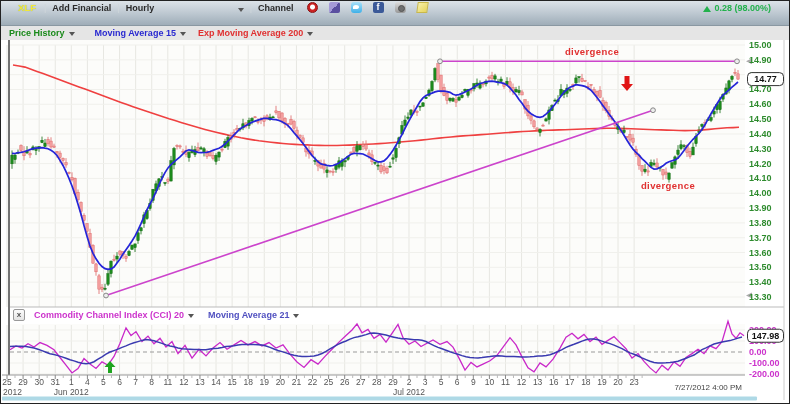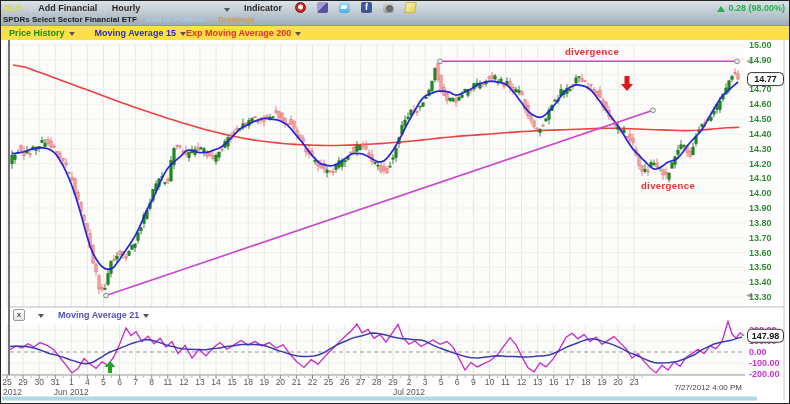--- a/index.html
+++ b/index.html
@@ -1,19 +1,19 @@
 <!DOCTYPE html>
 <html><head>
 <meta charset="utf-8">
 <style>
   *{box-sizing:border-box;margin:0;padding:0}
   html,body{width:790px;height:404px;overflow:hidden}
   body{font-family:"Liberation Sans",sans-serif;background:#fff;outline:1px solid #222;outline-offset:-1px;position:relative}
   
-  .toolbar{height:26px;background:linear-gradient(#dfe5ea,#bcc7d0 55%,#9fadb8);border-bottom:1px solid #8a98a2;padding:1px 1px 0}
+  .toolbar{height:26px;background:linear-gradient(#dfe5ea,#bcc7d0 55%,#9fadb8);border-bottom:1px solid #8a98a2;padding:1px 15px 0}
   .row1{height:13px;display:flex;align-items:center;font-size:9px;font-weight:bold;color:#2a2a2a;white-space:nowrap}
   .sym{color:#f3e73a;font-size:9.5px;margin:0 2px 0 3px;text-shadow:0 0 1px #7a6}
   .sep{color:#cfd6db;margin:0 6px;font-weight:normal}
   .tb-item{cursor:pointer}
   .tf-dd{display:inline-flex;width:118px;justify-content:space-between;align-items:flex-end}
   .darr{width:0;height:0;border:3px solid transparent;border-top:4px solid #555;display:inline-block;position:relative;top:2px;margin-left:4px}
   .icons{display:flex;gap:11px;margin-left:13px;align-items:center}
   .ico{width:11px;height:11px;display:inline-block;cursor:pointer}
   .clock{background:radial-gradient(circle at 50% 45%,#fff 0 2px,#cc2222 3px);border-radius:50%;border:1px solid #8a1010}
   .cube{background:linear-gradient(135deg,#a59ad8 0 50%,#5a4fa0 50%);border-radius:2px}
@@ -24,24 +24,24 @@
   .camera{background:linear-gradient(#dcdcdc,#989898);border-radius:3px;position:relative}
   .camera::after{content:"";position:absolute;left:3px;top:3px;width:5px;height:5px;border-radius:50%;background:#6f6f6f;border:1px solid #555}
   .note{background:linear-gradient(135deg,#f7f0a8,#e6d45c);transform:skewX(-8deg);border:1px solid #c9b84a}
   .change{margin-left:auto;color:#22b14c;display:flex;align-items:center;margin-right:4px}
   .uarr{width:0;height:0;border:4px solid transparent;border-bottom:6px solid #22b14c;display:inline-block;margin-right:3px;position:relative;top:-1px}
   .row2{height:11px;display:flex;align-items:center;font-size:8px;font-weight:bold;white-space:nowrap;padding-left:2px}
   .etf-name{color:#1b1b1b}
   .add-port{color:#a9c9e6;margin-left:9px;cursor:pointer}
   .drawings{color:#cf9a52;margin-left:12px;cursor:pointer}
   
-  .indicator-bar{height:14px;background:#fde047;display:flex;align-items:center;font-size:9px;font-weight:bold;padding-left:9px;white-space:nowrap}
+  .indicator-bar{height:14px;background:#e5e5e5;display:flex;align-items:center;font-size:9px;font-weight:bold;padding-left:9px;white-space:nowrap}
   .ph{color:#1a8a1a;cursor:pointer}
   .ma15{color:#2a2ad0;margin-left:20px;cursor:pointer}
-  .ema200{color:#e03030;cursor:pointer}
+  .ema200{color:#e03030;margin-left:12px;cursor:pointer}
   
   .chart-area{position:relative;height:364px}
   #chart-svg{display:block}
   svg text{font-family:"Liberation Sans",sans-serif}
   .cci-header{position:absolute;top:269px;left:13px;display:flex;align-items:center;font-size:9px;font-weight:bold;white-space:nowrap}
   .close-box{width:12px;height:12px;border:1px solid #999;background:linear-gradient(#fcfcfc,#e4e4e4);color:#555;font:bold 8px/10px "Liberation Sans",sans-serif;text-align:center;border-radius:2px;cursor:pointer;margin-right:9px}
   .cci-lbl{color:#cc33cc;cursor:pointer}
   .cci-ma-lbl{color:#5050c0;margin-left:14px;cursor:pointer}
 </style>
 </head>
@@ -51,39 +51,34 @@
   <div class="row1">
     <span class="sym">XLF</span>
     <span class="sep">|</span>
     <span class="tb-item">Add Financial</span>
     <span class="sep">|</span>
     <span class="tf-dd tb-item">
       <span>Hourly</span>
       <span class="darr"></span>
     </span>
     <span class="sep">|</span>
-    <span class="tb-item">Indicator</span>
+    <span class="tb-item">Channel</span>
     <span class="icons">
       <span class="ico clock"></span>
       <span class="ico cube"></span>
       <span class="ico twitter"></span>
       <span class="ico facebook"></span>
       <span class="ico camera"></span>
       <span class="ico note"></span>
     </span>
     <span class="change">
       <span class="uarr"></span>
       <span>0.28</span>&nbsp;
       <span>(98.00%)</span>
     </span>
-  </div>
-  <div class="row2">
-    <span class="etf-name">SPDRs Select Sector Financial ETF</span>
-    <span class="add-port">Add to Portfolio</span>
-    <span class="drawings">Drawings</span>
   </div>
 </div>
 
 <div class="indicator-bar">
   <span class="ph"><span>Price History</span></span>
   <span class="darr"></span>
   <span class="ma15"><span>Moving Average 15</span></span>
   <span class="darr"></span>
   <span class="ema200"><span>Exp Moving Average 200</span></span>
   <span class="darr"></span>
@@ -876,17 +871,18 @@
         <text x="71.32" y="355" text-anchor="middle" font-size="8.5" fill="#555555">Jun 2012</text>
         <text x="408.99999999999994" y="355" text-anchor="middle" font-size="8.5" fill="#555555">Jul 2012</text>
         <text x="742" y="350" text-anchor="end" font-size="8" fill="#444">7/27/2012 4:00 PM</text>
       </g>
       <g>
         <rect x="2" y="356.5" width="755" height="4" fill="#aed9e6" rx="1"></rect>
       </g>
     </svg>
   <div class="cci-header">
     <span class="close-box">x</span>
+    <span class="cci-lbl"><span>Commodity Channel Index (CCI) 20</span></span>
     <span class="darr"></span>
     <span class="cci-ma-lbl"><span>Moving Average 21</span></span>
     <span class="darr"></span>
   </div>
 </div>
 
 </body></html>

